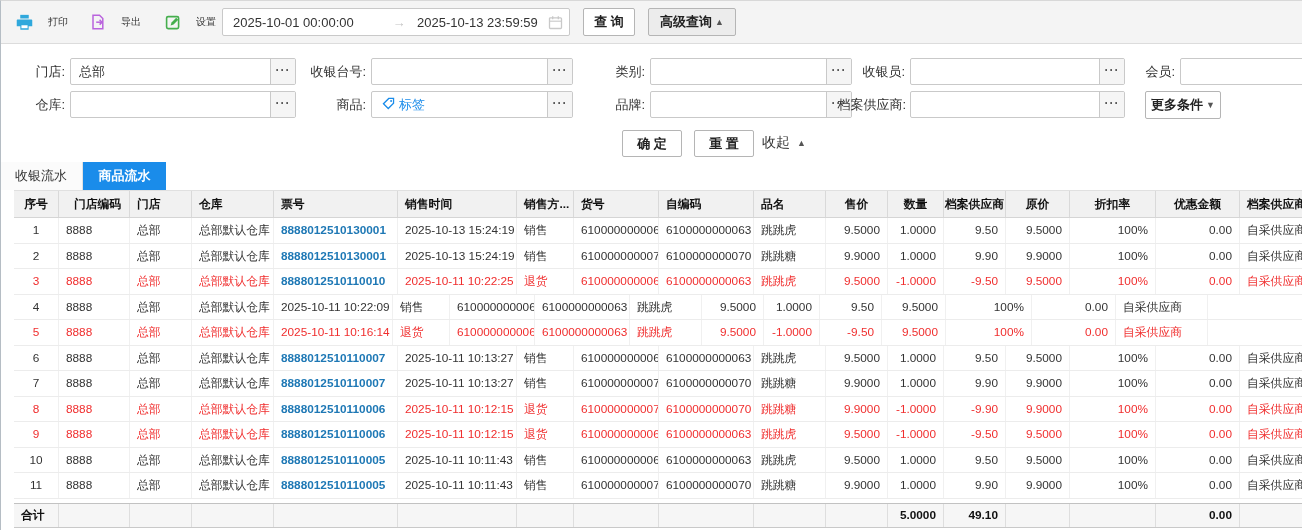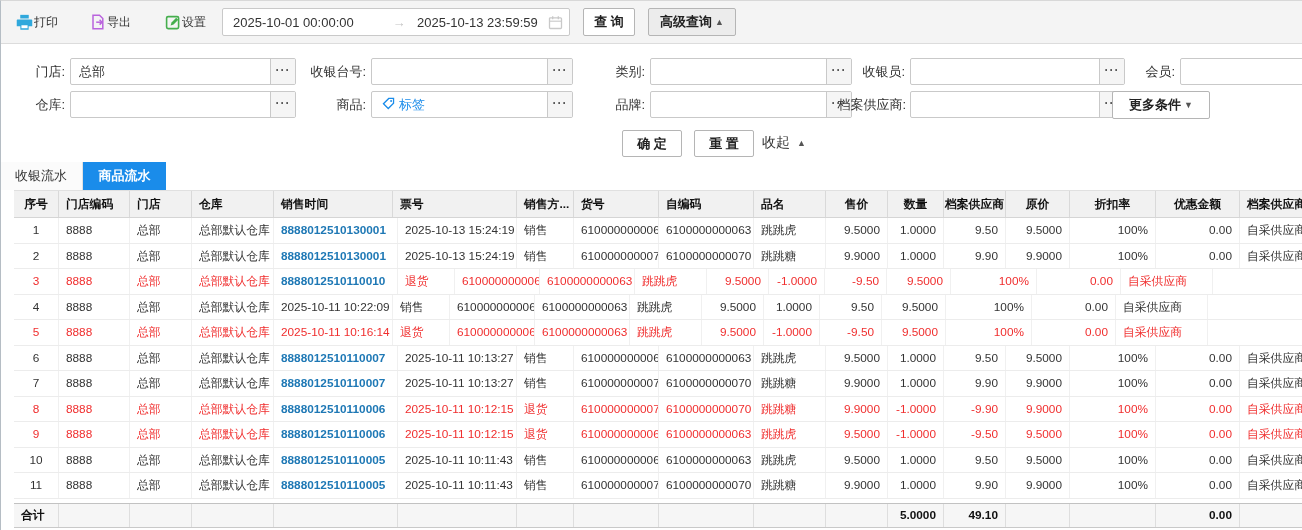--- a/index.html
+++ b/index.html
@@ -6,41 +6,41 @@
   body{
     width:1302px;height:530px;position:relative;overflow:hidden;
     background:#fff;color:#333;
     font-family:"Liberation Sans","DejaVu Sans",sans-serif;
     -webkit-font-smoothing:antialiased;
   }
   .page-border{position:absolute;inset:0;border-left:1px solid #b5bdc4;border-top:1px solid #d8d8d8;pointer-events:none;z-index:50;}
 
   
   .toolbar{position:absolute;left:0;top:0;width:1302px;height:44px;background:#f4f4f4;border-bottom:1px solid #dcdcdc;box-sizing:border-box;}
-  .toolbtn{position:absolute;top:0;height:44px;display:flex;align-items:center;gap:1px;font-size:12px;color:#333;cursor:pointer;text-align:center;}
+  .toolbtn{position:absolute;top:0;height:44px;display:flex;align-items:center;gap:15px;font-size:10px;color:#333;cursor:pointer;text-align:center;}
   .toolbtn svg{display:block;}
   .daterange{position:absolute;left:222px;top:8px;width:348px;height:28px;box-sizing:border-box;background:#fff;border:1px solid #c9c9c9;border-radius:2px;display:flex;align-items:center;font-size:13px;color:#333;}
   .dr-from{padding-left:10px;width:148px;}
   .dr-arrow{width:36px;text-align:center;color:#c5c5c5;font-size:13px;}
   .dr-to{flex:1;}
   .dr-cal{width:28px;display:flex;justify-content:center;cursor:pointer;}
   .btn{position:absolute;top:8px;height:28px;box-sizing:border-box;border:1px solid #b5b5b5;background:#fff;border-radius:2px;font-weight:bold;font-size:13px;color:#222;text-align:center;line-height:26px;cursor:pointer;}
   .query-btn{left:583px;width:52px;}
   .adv-btn{left:648px;width:88px;background:#ececec;}
   .arrow-up{font-size:9px;color:#555;vertical-align:1px;margin-left:3px;}
   .arrow-down{font-size:9px;color:#555;vertical-align:1px;margin-left:3px;}
 
   
   .filter-panel{position:absolute;left:0;top:45px;width:1302px;height:117px;background:#fff;}
   .f-label{position:absolute;height:27px;line-height:27px;font-size:13px;color:#333;text-align:right;white-space:nowrap;}
   .f-field{position:absolute;height:27px;box-sizing:border-box;border:1px solid #c9c9c9;border-radius:2px;background:#fff;display:flex;overflow:hidden;}
   .f-input{flex:1;font-size:13px;line-height:25px;padding-left:8px;white-space:nowrap;overflow:hidden;color:#333;}
   .f-ellipsis{width:24px;border-left:1px solid #c9c9c9;background:#f5f5f5;color:#555;text-align:center;line-height:23px;font-size:12px;font-weight:bold;letter-spacing:1px;cursor:pointer;flex:none;}
   .tag-chip{display:flex;align-items:center;gap:4px;color:#1a8cea;font-size:13px;padding-left:10px;cursor:pointer;}
-  .more-btn{position:absolute;left:1112px;top:0;width:98px;height:28px;line-height:26px;}
+  .more-btn{position:absolute;left:1145px;top:0;width:76px;height:28px;line-height:26px;}
   .act-btn{position:absolute;top:0;width:60px;height:27px;line-height:25px;}
   .collapse{position:absolute;left:762px;top:4px;font-size:14px;color:#333;cursor:pointer;}
 
   
   .tabbar{position:absolute;left:0;top:162px;width:1302px;height:28px;background:#fff;}
   .tab{position:absolute;top:0;height:28px;width:83px;line-height:28px;text-align:center;font-size:13px;cursor:pointer;box-sizing:border-box;}
   .tab.inactive{left:0;background:#fbfbfb;color:#333;border-right:1px solid #e2e2e2;}
   .tab.active{left:83px;background:#1a8cea;color:#fff;font-weight:bold;}
 
   
@@ -196,25 +196,25 @@
 </div>
 
 <div class="tabbar">
   <div class="tab inactive">收银流水</div>
   <div class="tab active">商品流水</div>
 </div>
 
 <div class="grid">
   <div class="g-header">
       <div class="cell align-center" style="width: 45px;">序号</div>
-      <div class="cell align-left" style="width: 71px;">门店编码</div>
+      <div class="cell align-left" style="width: 71px; text-align: center;">门店编码</div>
       <div class="cell align-left" style="width: 62px;">门店</div>
       <div class="cell align-left" style="width: 82px;">仓库</div>
+      <div class="cell align-left" style="width: 124px;">票号</div>
       <div class="cell align-left" style="width: 119px;">销售时间</div>
-      <div class="cell align-left" style="width: 124px;">票号</div>
       <div class="cell align-left" style="width: 57px;">销售方...</div>
       <div class="cell align-left" style="width: 85px;">货号</div>
       <div class="cell align-left" style="width: 95px;">自编码</div>
       <div class="cell align-left" style="width: 72px;">品名</div>
       <div class="cell align-center" style="width: 62px;">售价</div>
       <div class="cell align-center" style="width: 56px;">数量</div>
       <div class="cell align-center" style="width: 62px;">档案供应商</div>
       <div class="cell align-center" style="width: 64px;">原价</div>
       <div class="cell align-center" style="width: 86px;">折扣率</div>
       <div class="cell align-center" style="width: 84px;">优惠金额</div>
@@ -258,20 +258,21 @@
         <div class="cell align-right" style="width: 86px;">100%</div>
         <div class="cell align-right" style="width: 84px;">0.00</div>
         <div class="cell align-left" style="width: 92px;">自采供应商</div>
       </div>
       <div class="g-row neg">
         <div class="cell align-center" style="width: 45px;">3</div>
         <div class="cell align-left" style="width: 71px;">8888</div>
         <div class="cell align-left" style="width: 62px;">总部</div>
         <div class="cell align-left" style="width: 82px;">总部默认仓库</div>
         <div class="cell align-left link" style="width: 124px;">8888012510110010</div>
+        <div class="cell align-left" style="width: 119px;">2025-10-11 10:22:25</div>
         <div class="cell align-left" style="width: 57px;">退货</div>
         <div class="cell align-left" style="width: 85px;">6100000000063</div>
         <div class="cell align-left" style="width: 95px;">6100000000063</div>
         <div class="cell align-left" style="width: 72px;">跳跳虎</div>
         <div class="cell align-right" style="width: 62px;">9.5000</div>
         <div class="cell align-right" style="width: 56px;">-1.0000</div>
         <div class="cell align-right" style="width: 62px;">-9.50</div>
         <div class="cell align-right" style="width: 64px;">9.5000</div>
         <div class="cell align-right" style="width: 86px;">100%</div>
         <div class="cell align-right" style="width: 84px;">0.00</div>

